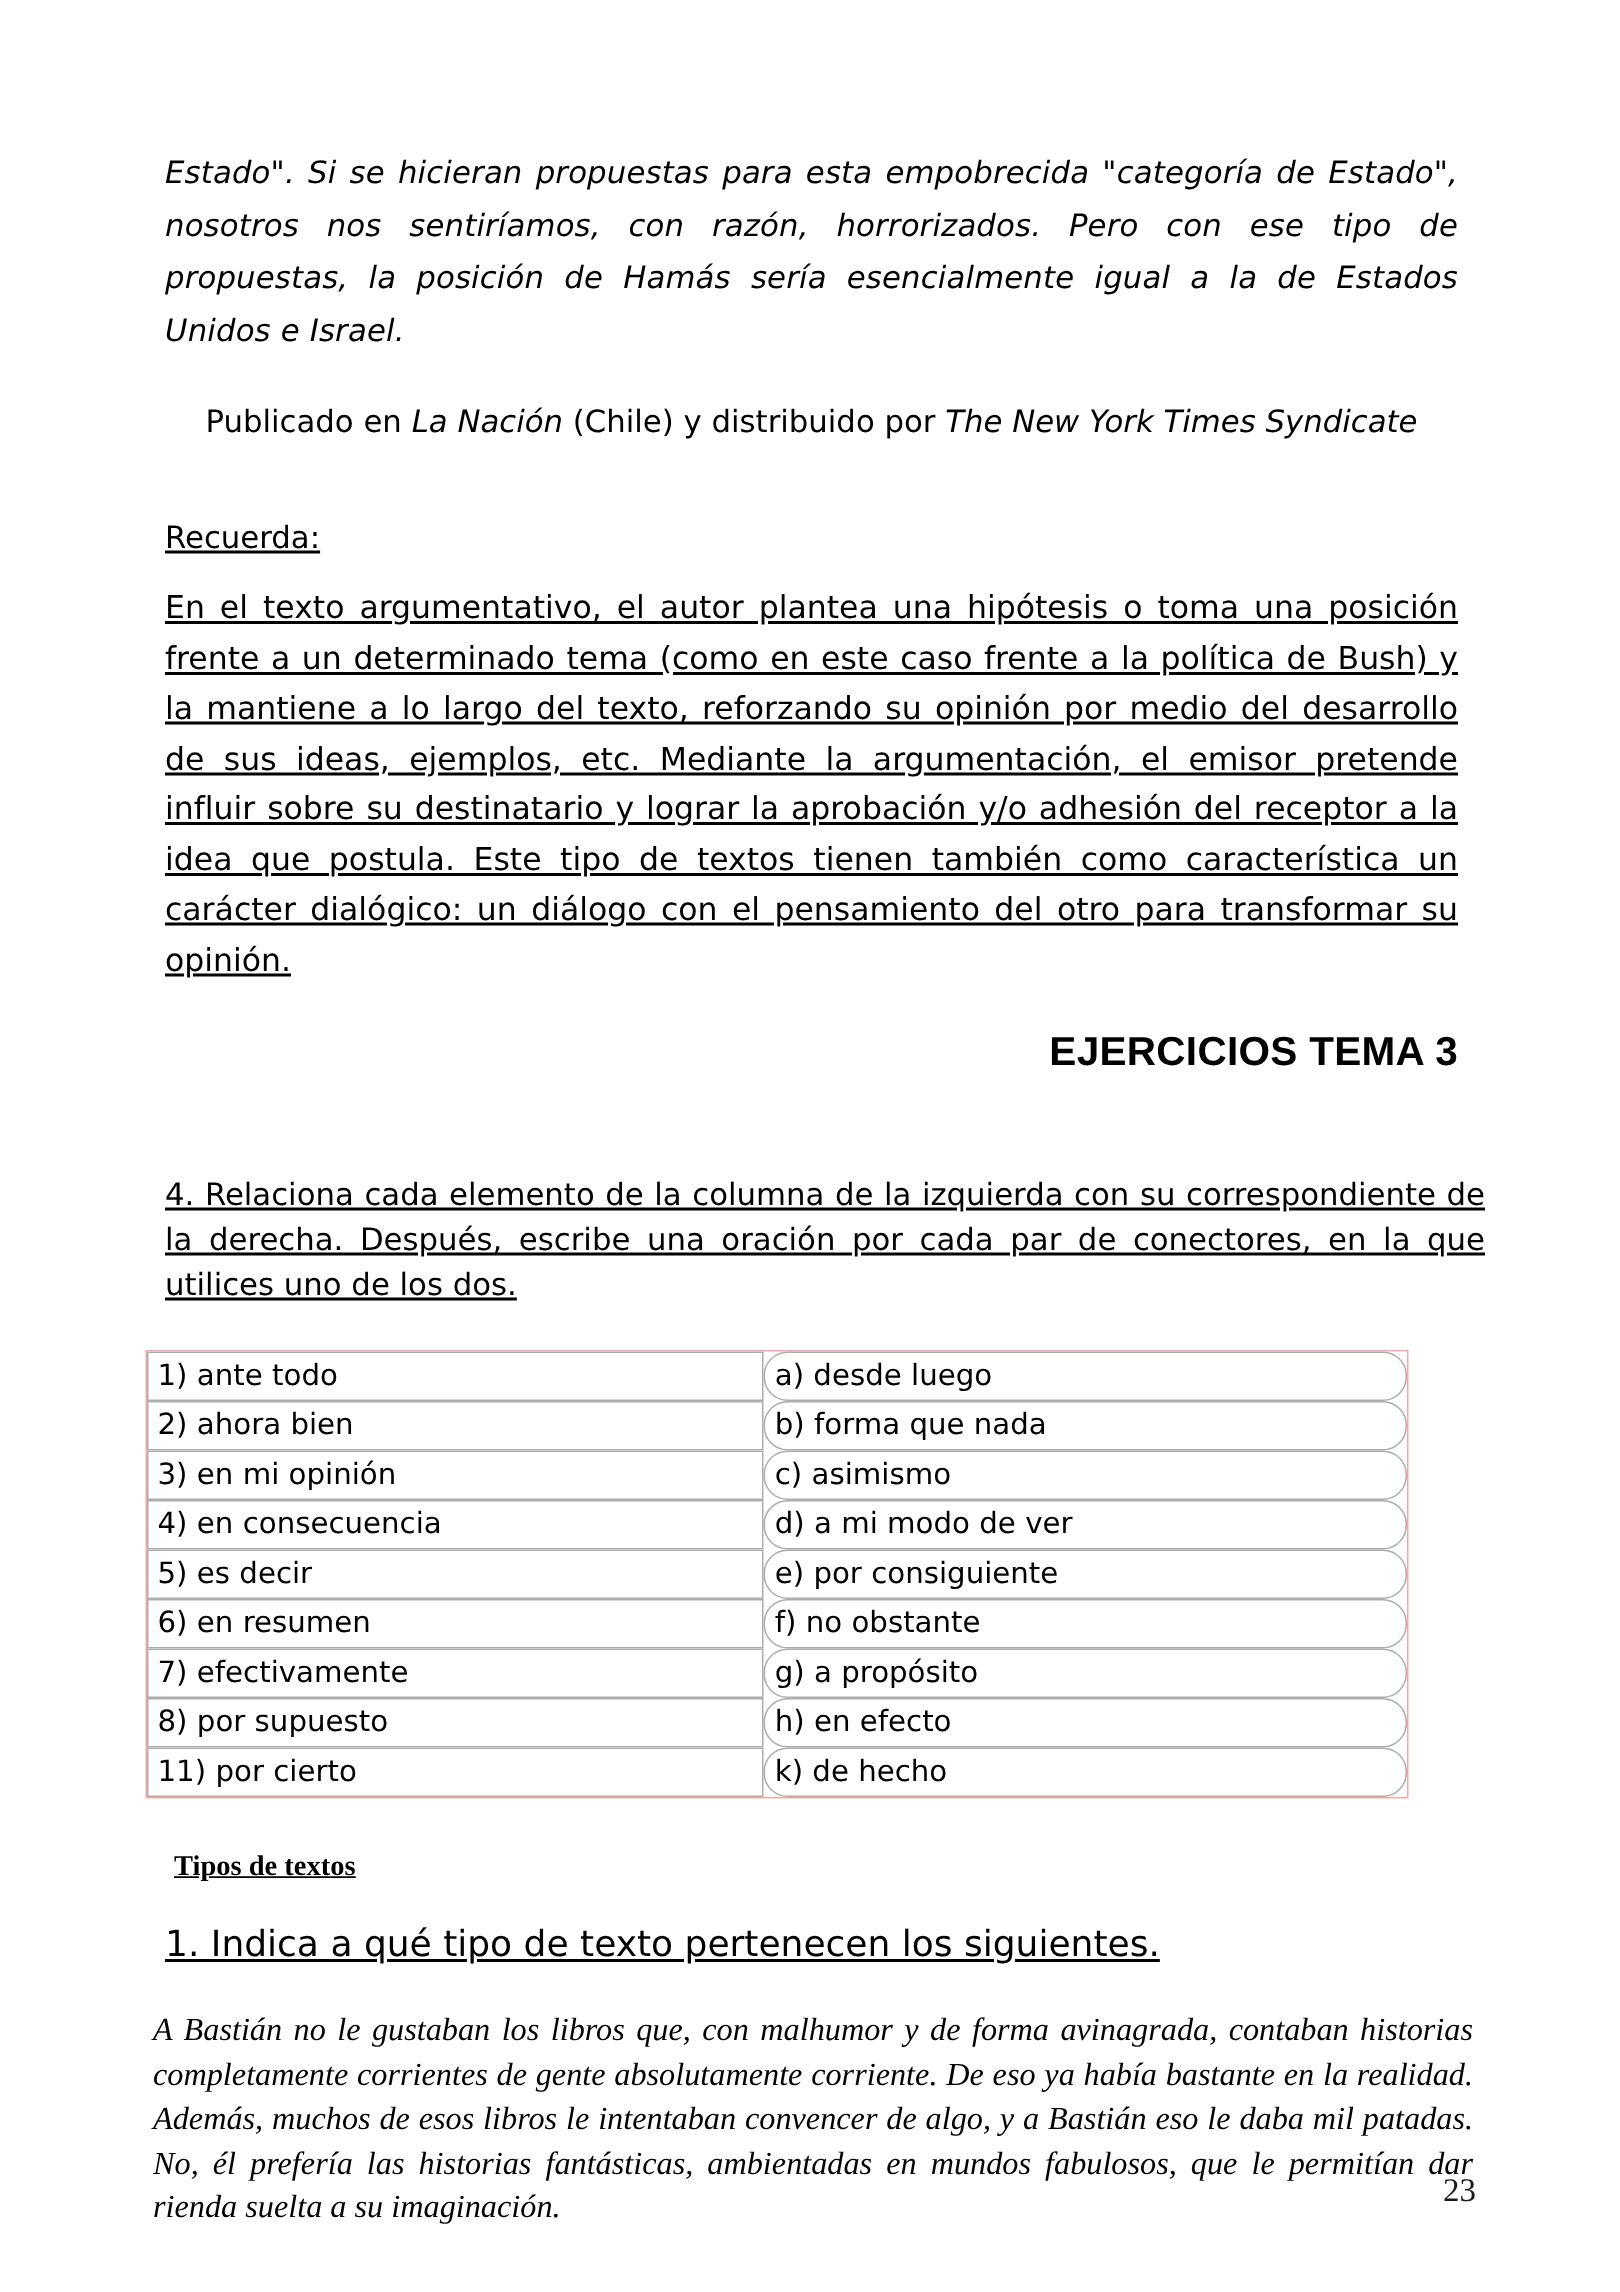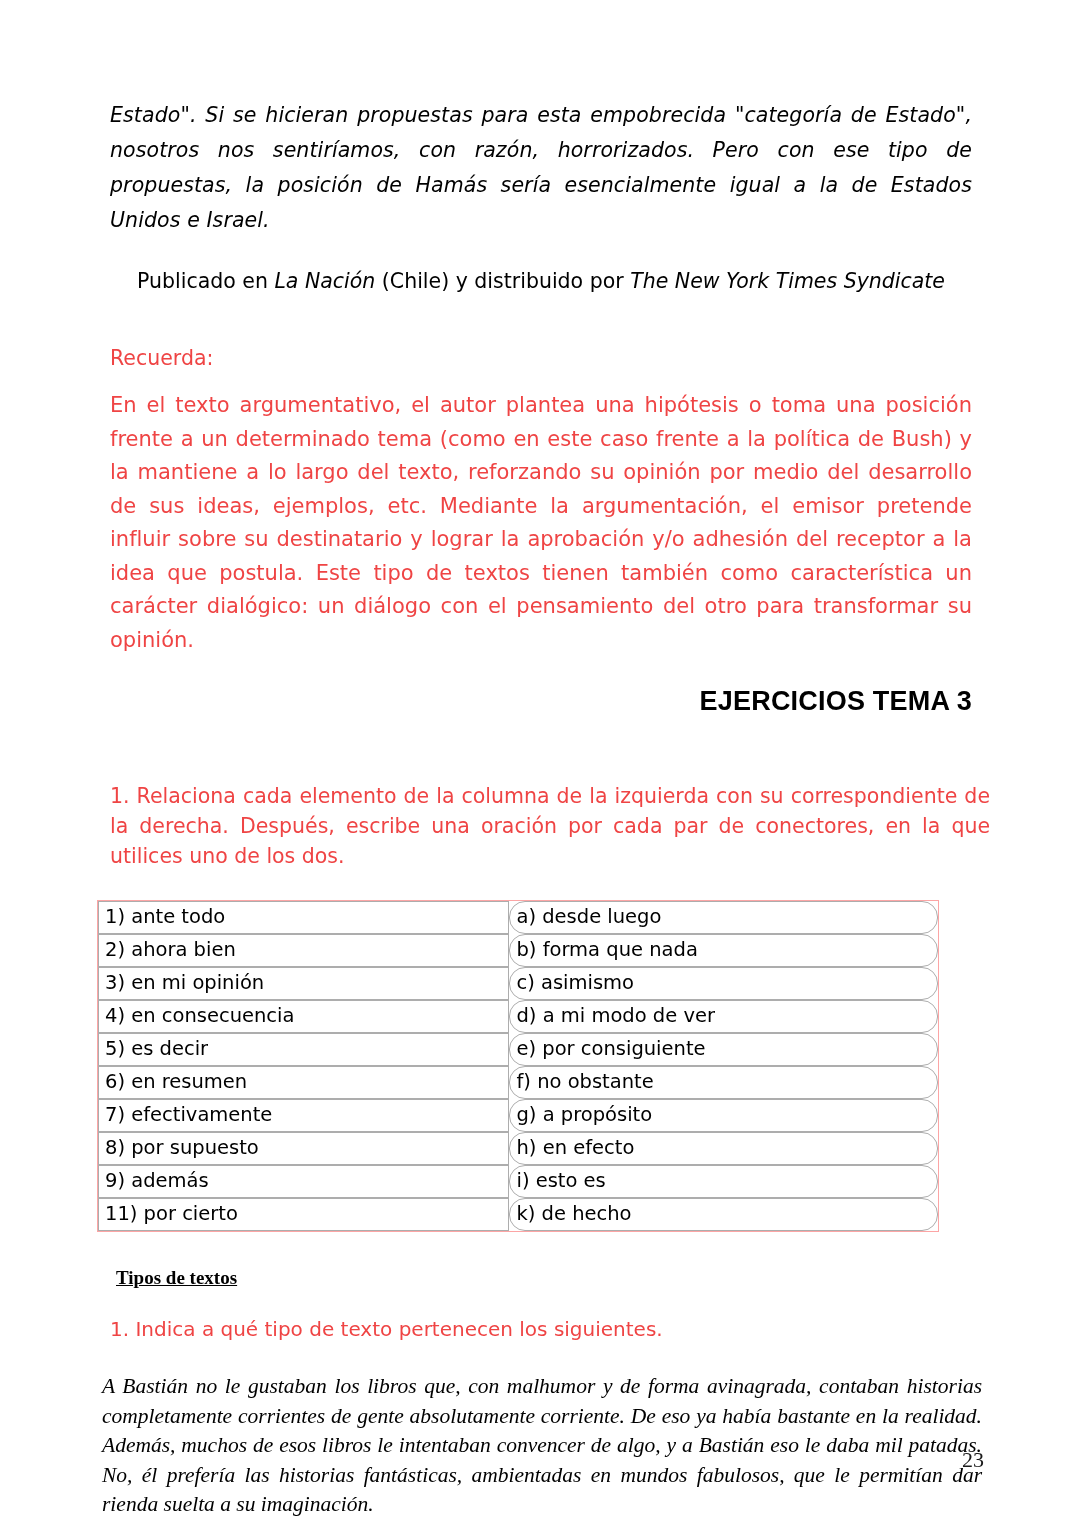--- a/index.html
+++ b/index.html
@@ -49,21 +49,22 @@
     padding-top: 28px;
     text-align: center;
     width: 862px;
   }
   .source-line .ital { font-style: italic; }
 
   
   .round {
     font-family: "DejaVu Sans", sans-serif;
     font-size: 20.5px;
-    color: #ef4444;
+    color: #000000;
+    text-decoration: underline;
   }
   .recuerda-label {
     margin: 0;
     padding-top: 48px;
     font-size: 20.5px;
     line-height: 28px;
   }
   .recuerda-body {
     margin: 0;
     padding-top: 17px;
@@ -131,21 +132,21 @@
     padding-top: 34px;
     padding-left: 6px;
     display: block;
   }
   .tipos-heading span { text-decoration: underline; }
 
   
   .prompt-1 {
     margin: 0;
     padding-top: 24px;
-    font-size: 20px;
+    font-size: 24px;
     line-height: 30px;
     width: 862px;
   }
 
   
   .excerpt {
     font-family: "Liberation Serif", "DejaVu Serif", serif;
     font-style: italic;
     font-size: 21.5px;
     line-height: 29.5px;
@@ -179,21 +180,21 @@
     <p class="source-line">
       <span>Publicado en </span><span class="ital">La Nación</span><span> (Chile) y distribuido por </span><span class="ital">The New York Times Syndicate</span>
     </p>
 
     <p class="round recuerda-label">Recuerda:</p>
 
     <p class="round recuerda-body">En el texto argumentativo, el autor plantea una hipótesis o toma una posición frente a un determinado tema (como en este caso frente a la política de Bush) y la mantiene a lo largo del texto, reforzando su opinión por medio del desarrollo de sus ideas, ejemplos, etc. Mediante la argumentación, el emisor pretende influir sobre su destinatario y lograr la aprobación y/o adhesión del receptor a la idea que postula. Este tipo de textos tienen también como característica un carácter dialógico: un diálogo con el pensamiento del otro para transformar su opinión.</p>
 
     <h1 class="section-title">EJERCICIOS TEMA 3</h1>
 
-    <p class="round exercise-instruction">1. Relaciona cada elemento de la columna de la izquierda con su correspondiente de la derecha. Después, escribe una oración por cada par de conectores, en la que utilices uno de los dos.</p>
+    <p class="round exercise-instruction">4. Relaciona cada elemento de la columna de la izquierda con su correspondiente de la derecha. Después, escribe una oración por cada par de conectores, en la que utilices uno de los dos.</p>
 
     <table class="match-table">
       <tbody>
         <tr>
           <td class="col-left">1) ante todo</td>
           <td class="col-right">a) desde luego</td>
         </tr>
         <tr>
           <td class="col-left">2) ahora bien</td>
           <td class="col-right">b) forma que nada</td>
@@ -214,24 +215,20 @@
           <td class="col-left">6) en resumen</td>
           <td class="col-right">f) no obstante</td>
         </tr>
         <tr>
           <td class="col-left">7) efectivamente</td>
           <td class="col-right">g) a propósito</td>
         </tr>
         <tr>
           <td class="col-left">8) por supuesto</td>
           <td class="col-right">h) en efecto</td>
-        </tr>
-        <tr>
-          <td class="col-left">9) además</td>
-          <td class="col-right">i) esto es</td>
         </tr>
         <tr>
           <td class="col-left">11) por cierto</td>
           <td class="col-right">k) de hecho</td>
         </tr>
       </tbody>
     </table>
 
     <div class="tipos-heading">
       <span>Tipos de textos</span>

